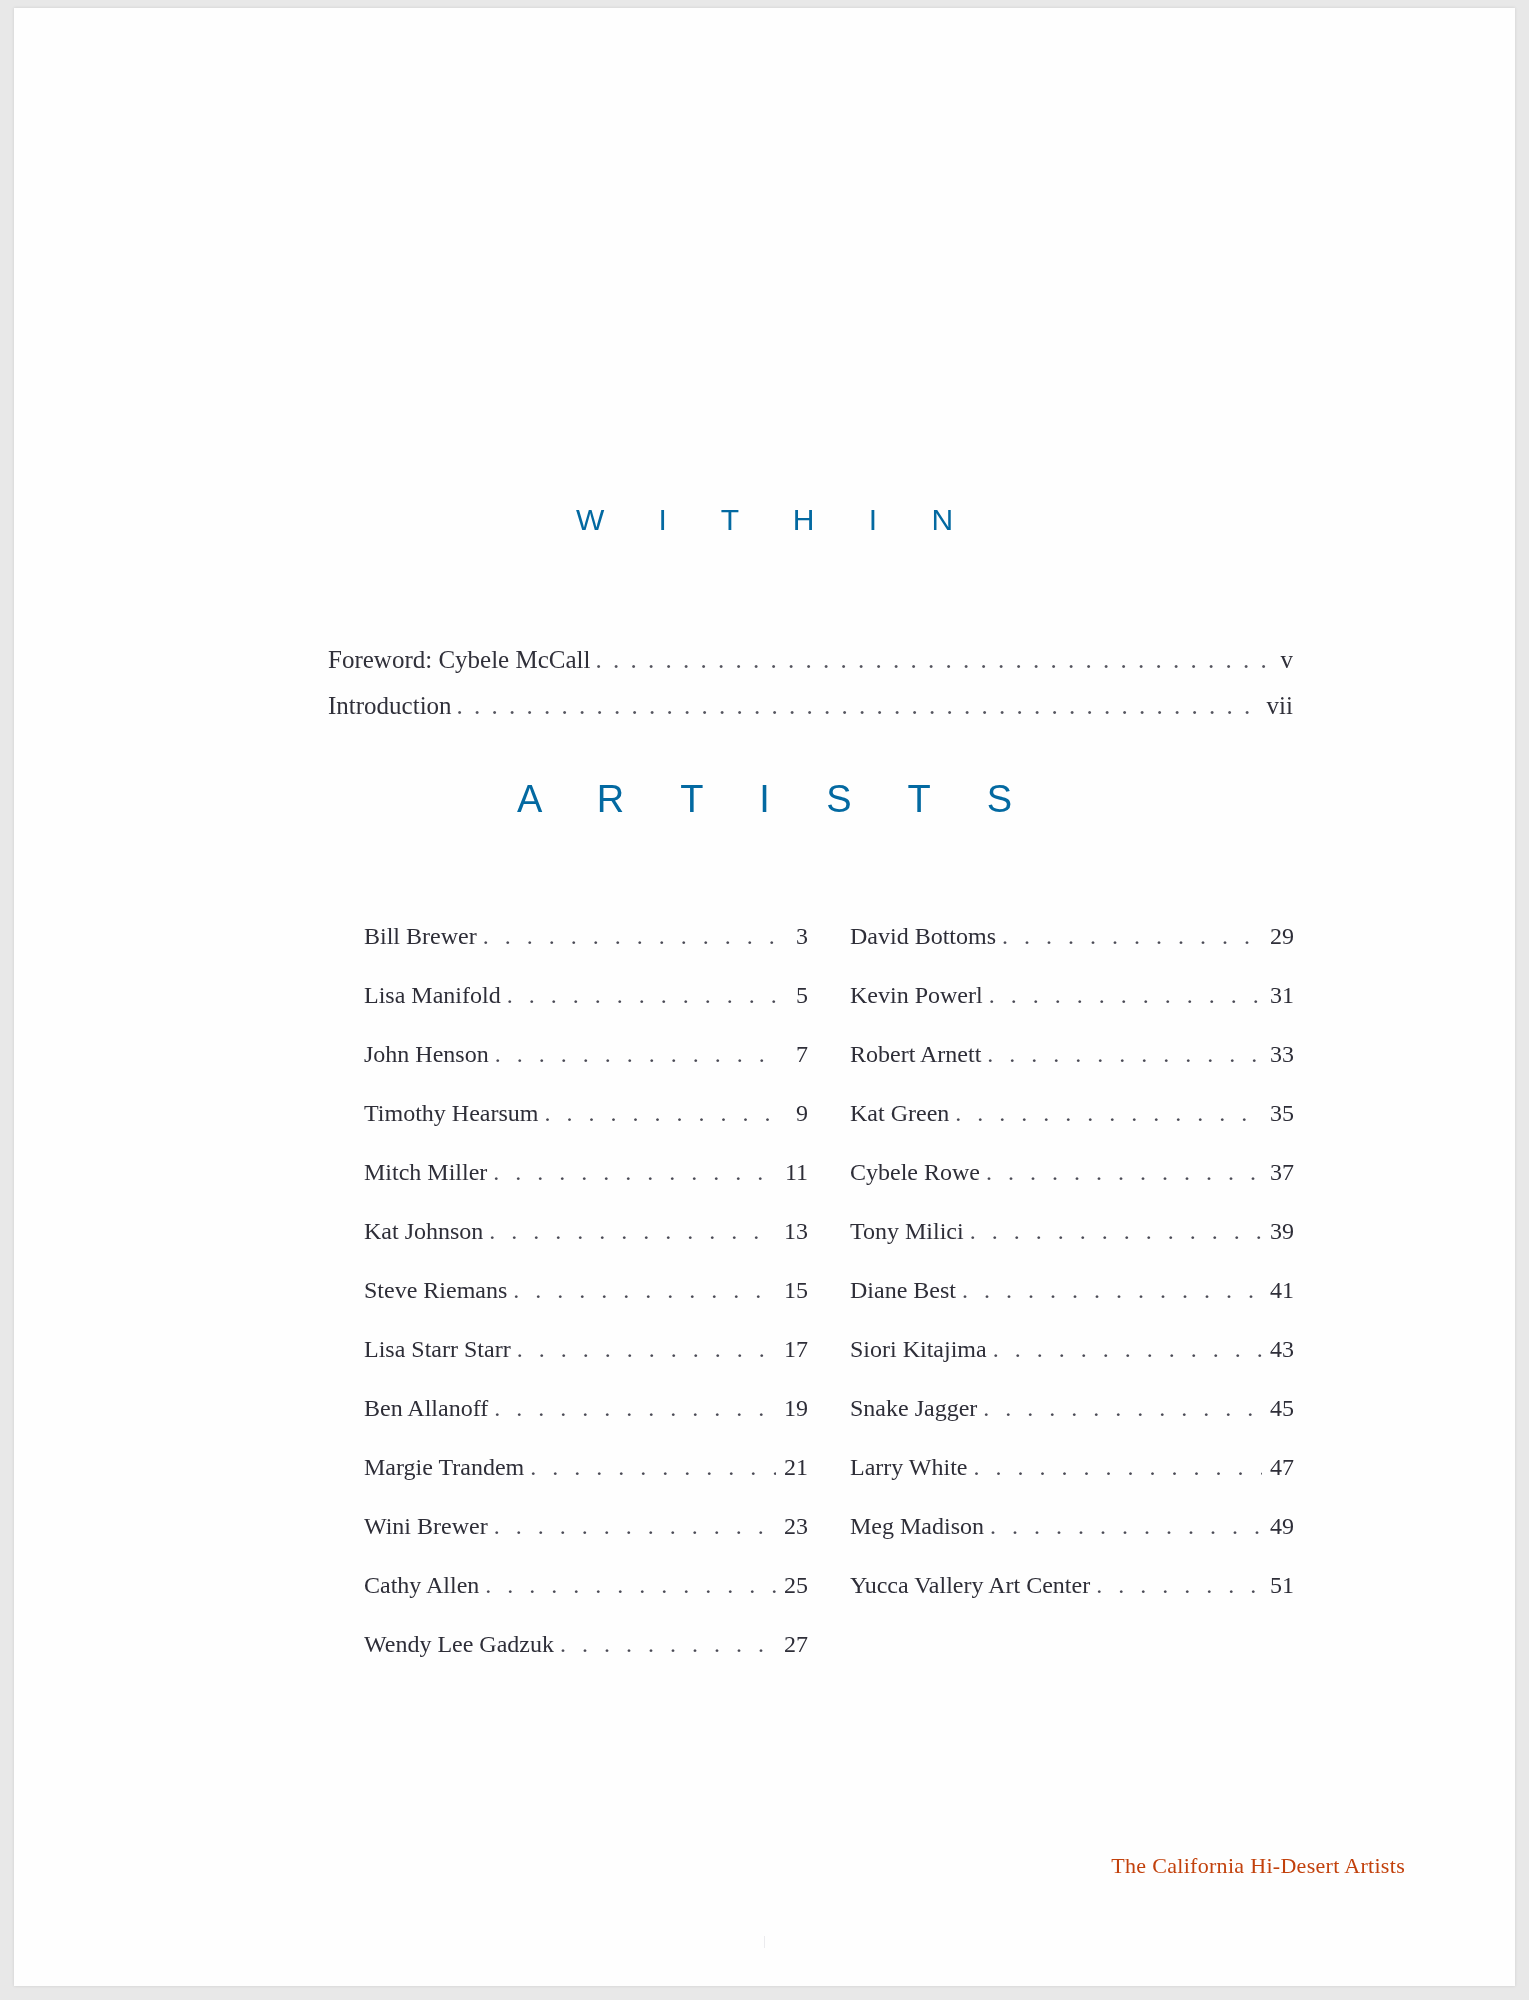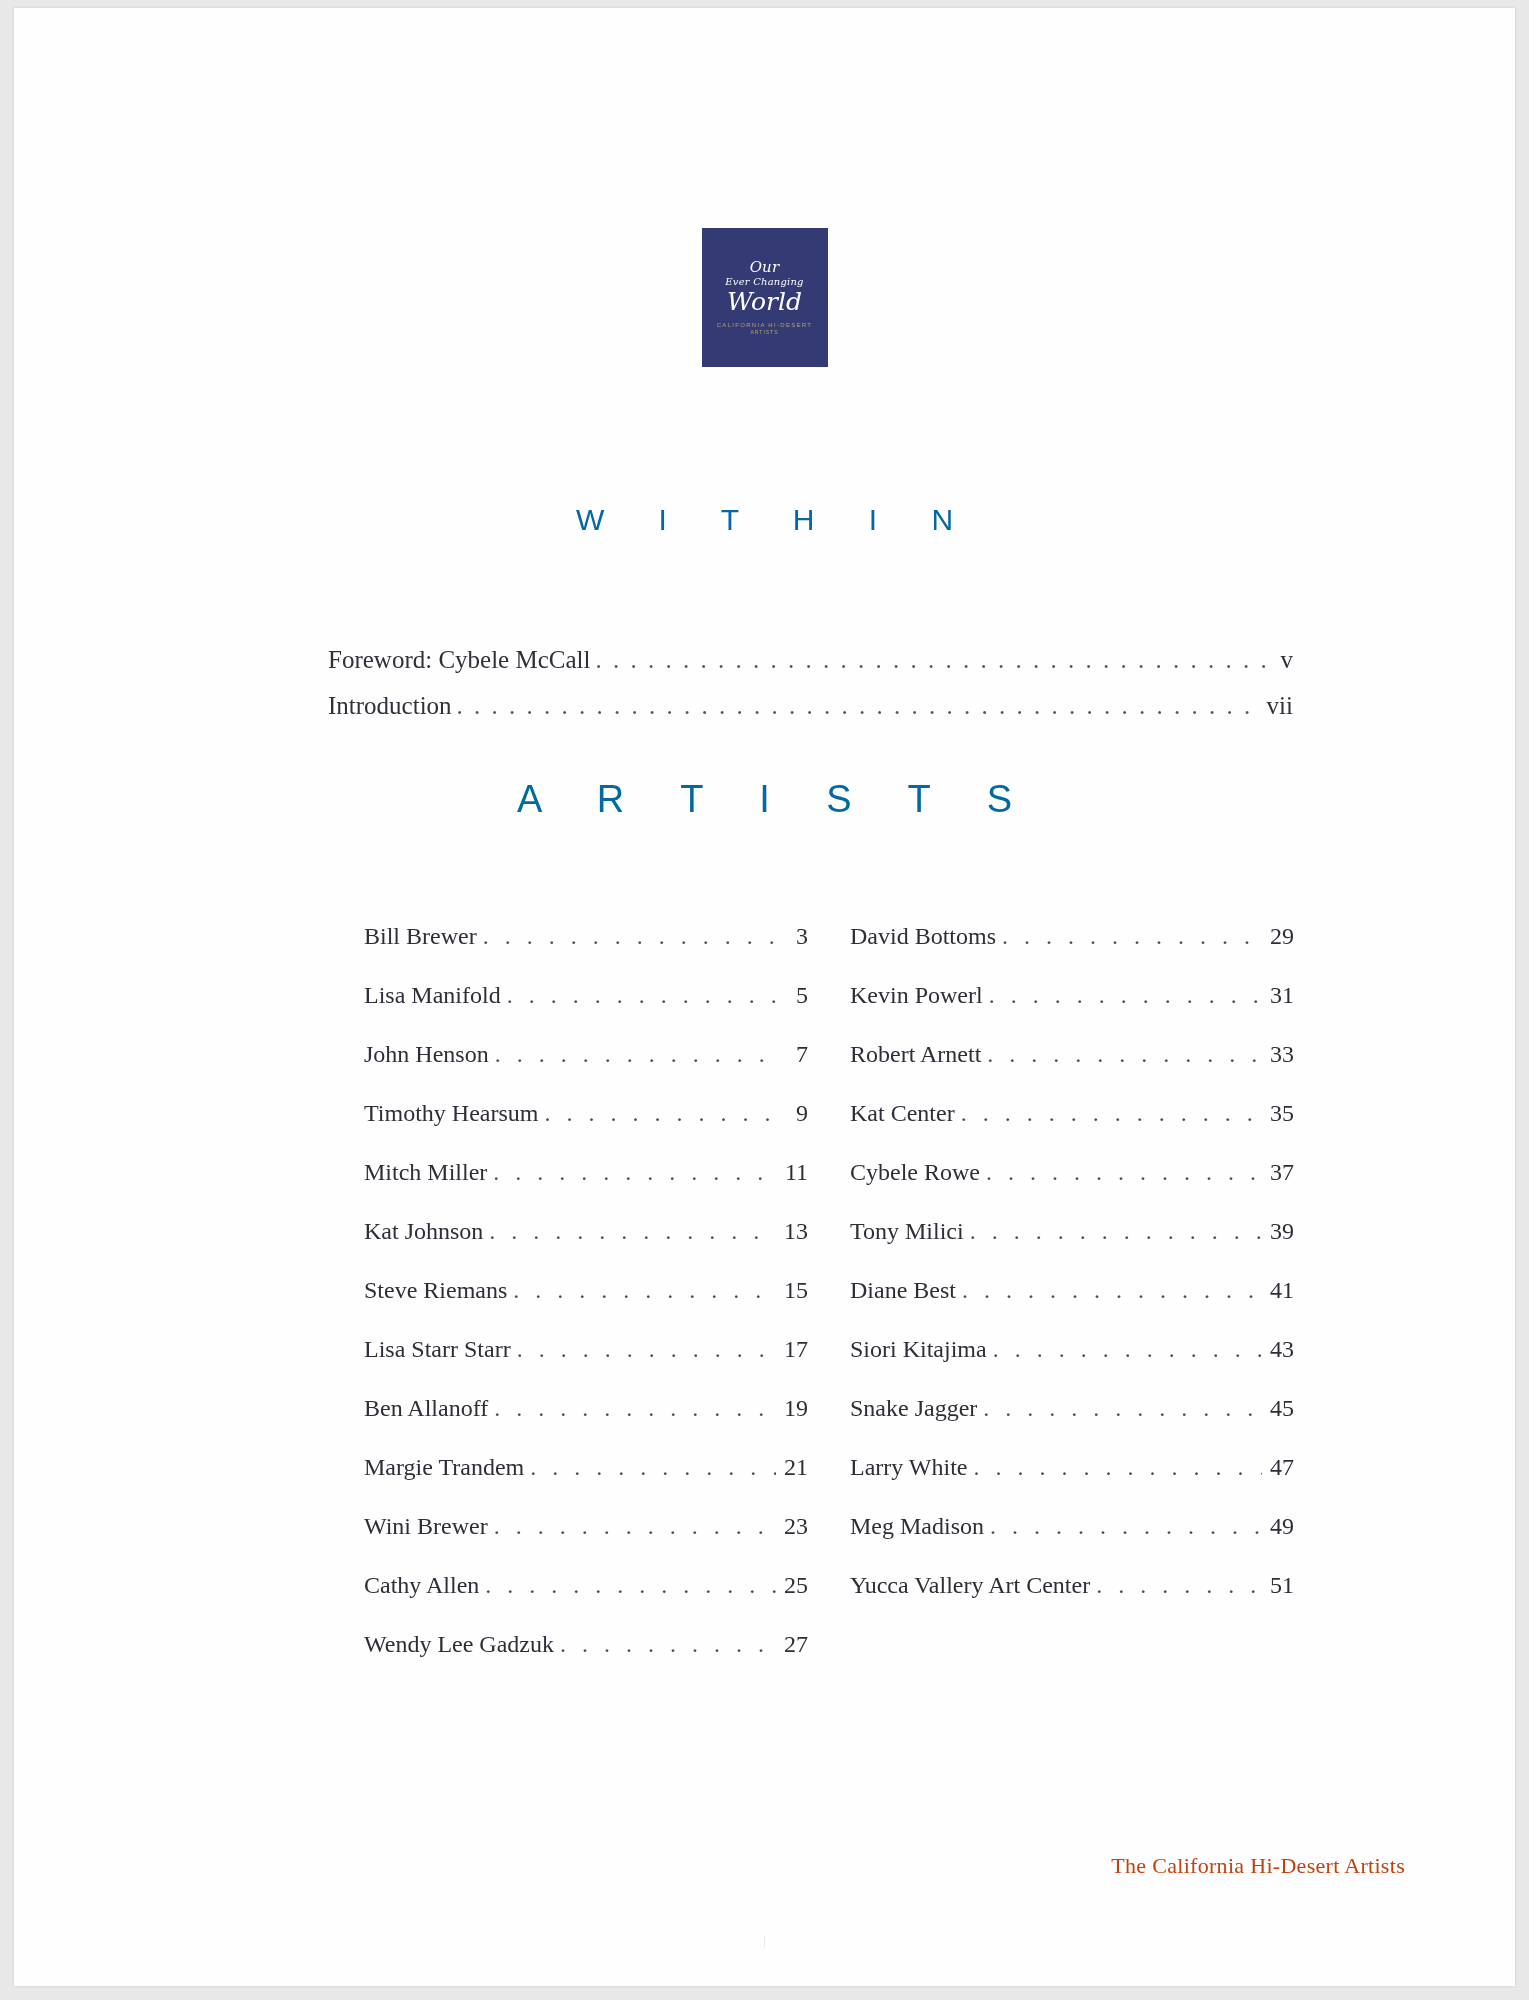--- a/index.html
+++ b/index.html
@@ -183,29 +183,20 @@
     text-align: center;
     font-size: 13px;
     color: #e2e2e6;
   }
 </style>
 </head>
 <body>
 
 <div class="page">
 
-  <div class="logo-wrap">
-    <div class="logo">
-      <div class="logo-l1">Our</div>
-      <div class="logo-l2">Ever Changing</div>
-      <div class="logo-l3">World</div>
-      <div class="logo-l4">CALIFORNIA HI-DESERT</div>
-      <div class="logo-l5">ARTISTS</div>
-    </div>
-  </div>
 
   <div class="heading" id="within-heading">W I T H I N</div>
 
   <div class="frontmatter">
     <div class="fm-row">
       <span class="fm-title">Foreword: Cybele McCall</span>
       <span class="fm-leader">. . . . . . . . . . . . . . . . . . . . . . . . . . . . . . . . . . . . . . . . . . . . . . . . . . . . . . . . . . . . . . . . . . . . . . . . . . . . . . . . . . . . . . . . . . . . . . . . . . . . . . . . . . . . . . .</span>
       <span class="fm-page">v</span>
     </div>
     <div class="fm-row">
@@ -297,21 +288,21 @@
         <span class="entry-name">Kevin Powerl</span>
         <span class="entry-leader">. . . . . . . . . . . . . . . . . . . . . . . . . . . . . . . . . . . . . . . . . . . . . . . . . . . . . . . . . . . . . . . . . . . . . . . . . . . . . . . . . . . . . . . . . . . . . . . . . . . . . . . . . . . . . . .</span>
         <span class="entry-page">31</span>
       </div>
       <div class="entry">
         <span class="entry-name">Robert Arnett</span>
         <span class="entry-leader">. . . . . . . . . . . . . . . . . . . . . . . . . . . . . . . . . . . . . . . . . . . . . . . . . . . . . . . . . . . . . . . . . . . . . . . . . . . . . . . . . . . . . . . . . . . . . . . . . . . . . . . . . . . . . . .</span>
         <span class="entry-page">33</span>
       </div>
       <div class="entry">
-        <span class="entry-name">Kat Center</span>
+        <span class="entry-name">Kat Green</span>
         <span class="entry-leader">. . . . . . . . . . . . . . . . . . . . . . . . . . . . . . . . . . . . . . . . . . . . . . . . . . . . . . . . . . . . . . . . . . . . . . . . . . . . . . . . . . . . . . . . . . . . . . . . . . . . . . . . . . . . . . .</span>
         <span class="entry-page">35</span>
       </div>
       <div class="entry">
         <span class="entry-name">Cybele Rowe</span>
         <span class="entry-leader">. . . . . . . . . . . . . . . . . . . . . . . . . . . . . . . . . . . . . . . . . . . . . . . . . . . . . . . . . . . . . . . . . . . . . . . . . . . . . . . . . . . . . . . . . . . . . . . . . . . . . . . . . . . . . . .</span>
         <span class="entry-page">37</span>
       </div>
       <div class="entry">
         <span class="entry-name">Tony Milici</span>

